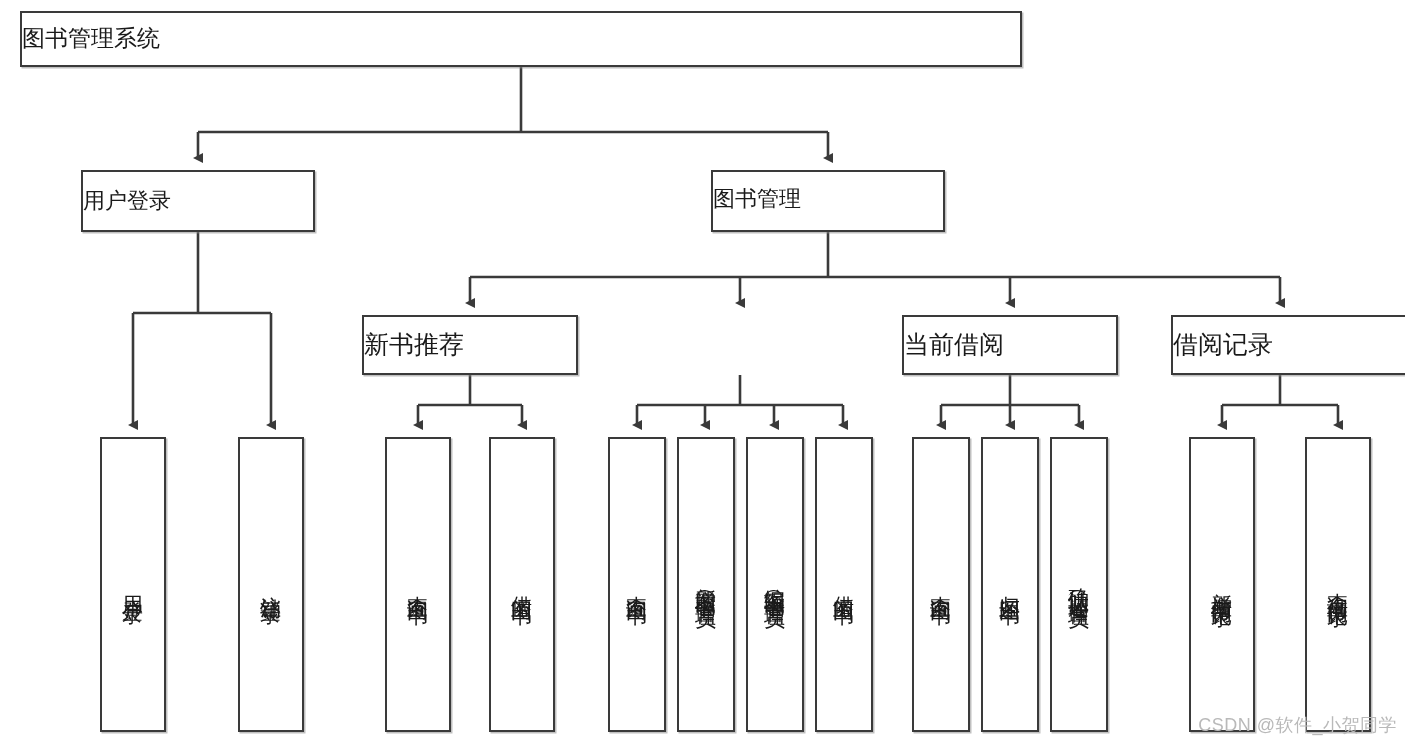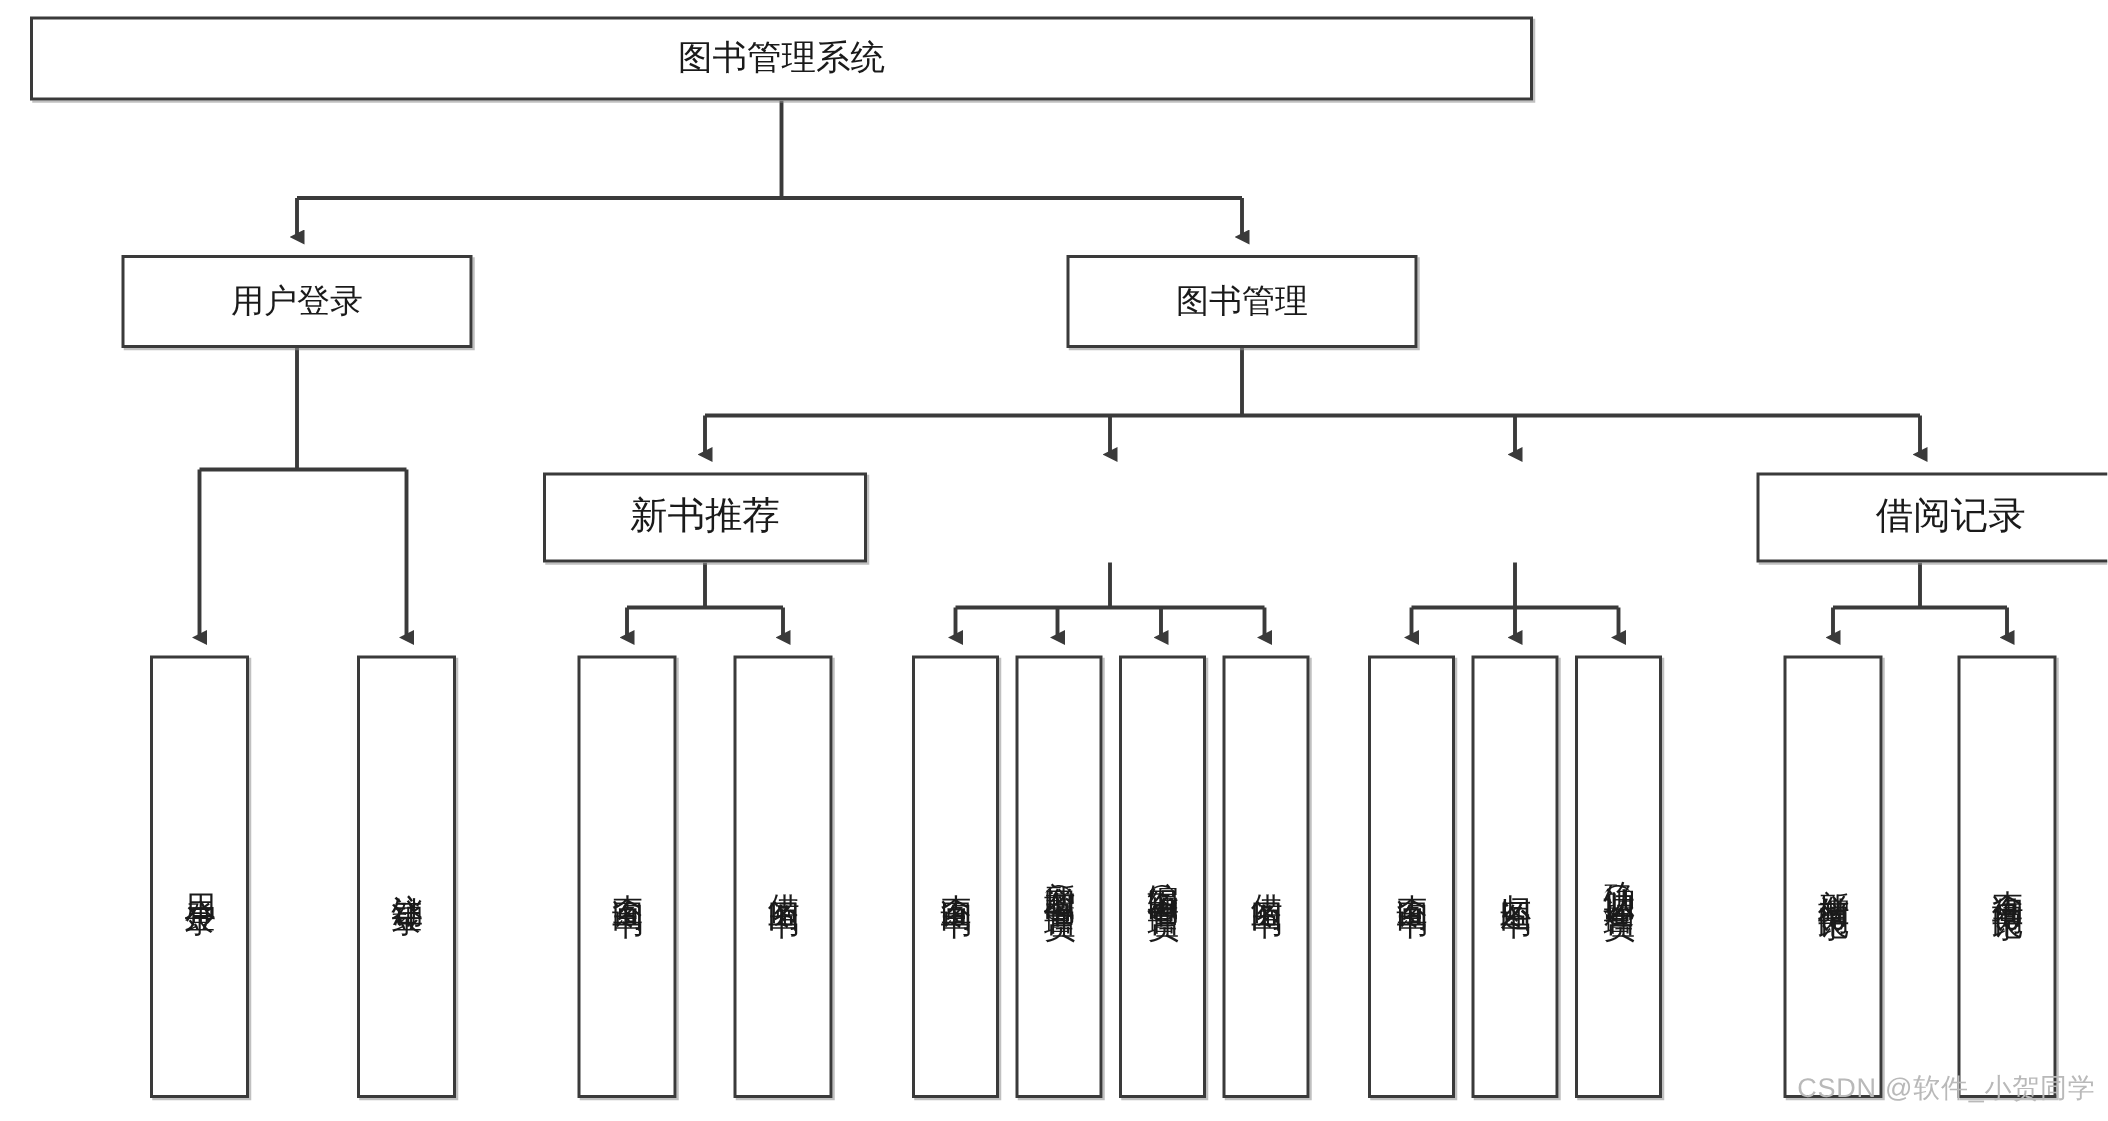--- a/index.html
+++ b/index.html
@@ -25,21 +25,20 @@
     height: 747px;
     pointer-events: none;
   }
   .node {
     position: absolute;
     box-sizing: border-box;
     background: #ffffff;
     border: 2px solid #3a3a3a;
     display: flex;
     align-items: center;
-    justify-content: center;
     color: #1a1a1a;
     box-shadow: 1.5px 1.5px 0 rgba(140,140,140,0.55);
   }
   .node .label {
     text-align: center;
     line-height: 1.18;
     white-space: nowrap;
   }
   .node.root .label { font-size: 23px; }
   .node.l2 .label   { font-size: 22px; }
@@ -123,26 +122,29 @@
     </g>
   </svg>
 
   <div class="node root" style="left:20px; top:11px; width:1002px; height:56px;">
     <span class="label">图书管理系统</span>
   </div>
 
   <div class="node l2" style="left:81px; top:170px; width:234px; height:62px;">
     <span class="label">用户登录</span>
   </div>
-  <div class="node l2" style="left:711px; top:170px; width:234px; height:62px;">
+  <div class="node l2" style="left:711px; top:170px; width:234px; height:62px;font-family:Liberation Mono, monospace;">
     <span class="label">图书管理</span>
   </div>
 
   <div class="node l3" style="left:362px; top:315px; width:216px; height:60px;">
     <span class="label">新书推荐</span>
+  </div>
+  <div class="node l3" style="left:902px; top:315px; width:216px; height:60px;">
+    <span class="label">当前借阅</span>
   </div>
   <div class="node l3" style="left:1171px; top:315px; width:259px; height:60px;">
     <span class="label">借阅记录</span>
   </div>
 
   <div class="node leaf" style="left:100px; top:437px; width:66px; height:295px;">
     <span class="label">用户登录</span>
   </div>
   <div class="node leaf" style="left:238px; top:437px; width:66px; height:295px;">
     <span class="label">注销登录</span>

